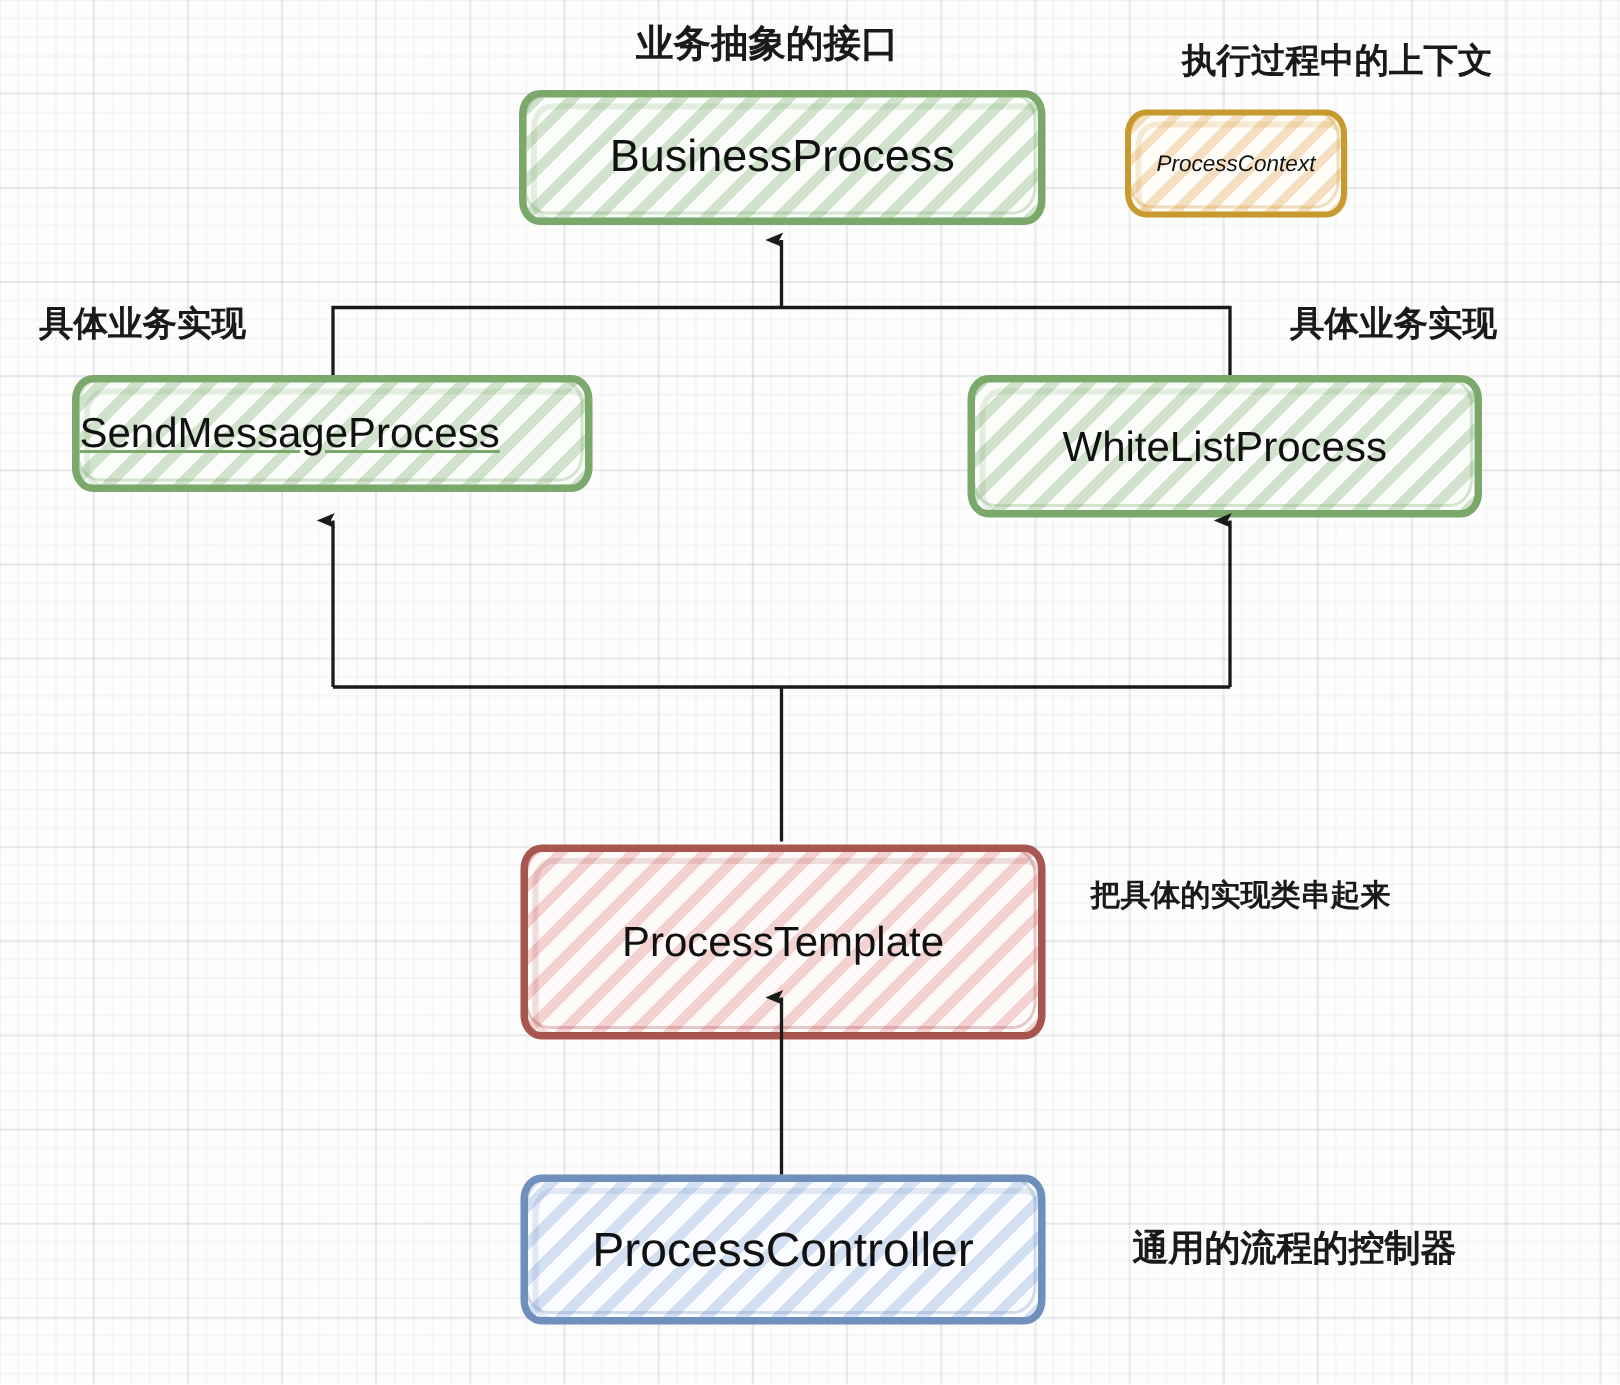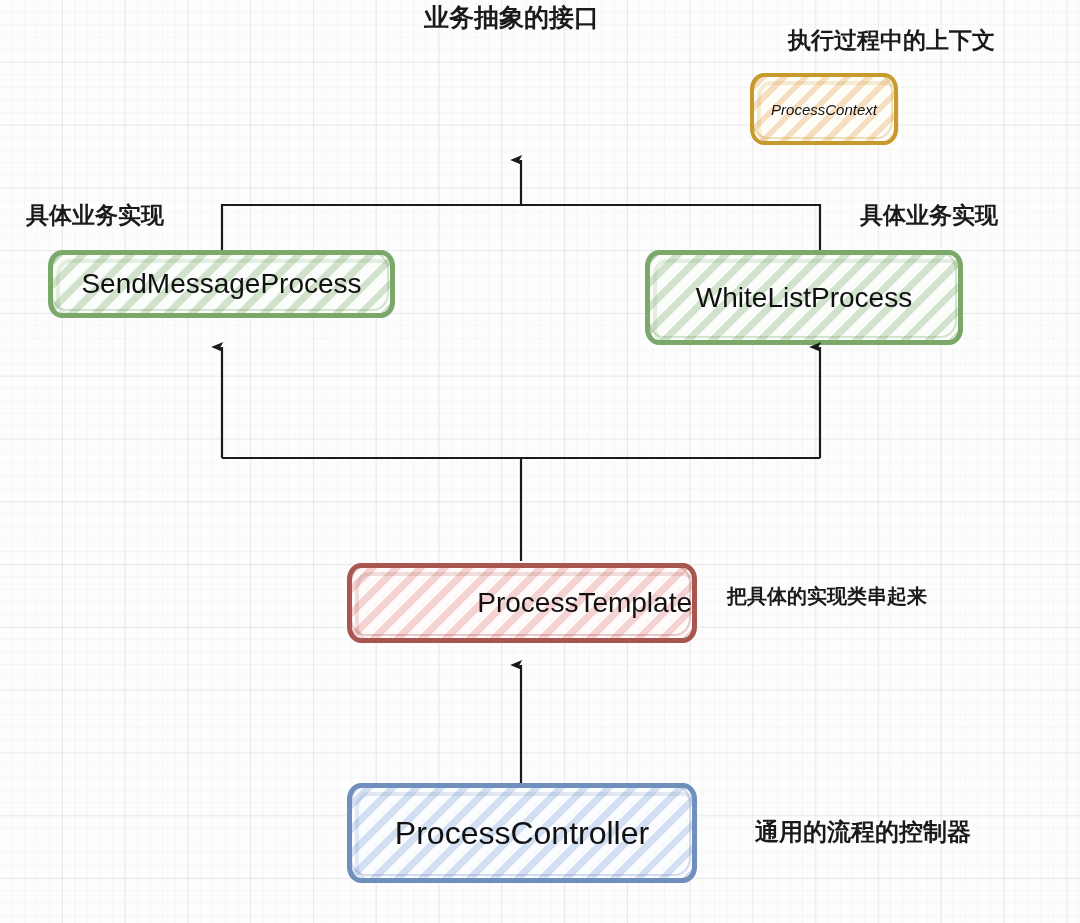--- a/index.html
+++ b/index.html
@@ -158,42 +158,45 @@
       <path d="M222,458 L222,347" fill="none" stroke="#1a1a1a" stroke-width="2.2" marker-end="url(#arrowUp)"></path>
       <path d="M820,458 L820,347" fill="none" stroke="#1a1a1a" stroke-width="2.2" marker-end="url(#arrowUp)"></path>
       <path d="M521,458 L521,561" fill="none" stroke="#1a1a1a" stroke-width="2.2"></path>
     </g>
 
     <g>
       <path d="M521,783 L521,665" fill="none" stroke="#1a1a1a" stroke-width="2.2" marker-end="url(#arrowUp)"></path>
     </g>
   </svg>
 
+  <div class="node green" style="left:346px; top:60px; width:351px; height:90px; justify-content:center;">
+    <span class="node-label" style="font-size:30px;">BusinessProcess</span>
+  </div>
 
   <div class="node orange" style="left:750px; top:73px; width:148px; height:72px; justify-content:center;font-style:italic;">
     <span class="node-label" style="font-size:15px;">ProcessContext</span>
   </div>
 
-  <div class="node green" style="left:48px; top:250px; width:347px; height:68px; justify-content:center;">
+  <div class="node green" style="left:48px; top:250px; width:347px; height:78px; text-decoration:underline;">
     <span class="node-label" style="font-size:28px;">SendMessageProcess</span>
   </div>
 
-  <div class="node green" style="left:645px; top:250px; width:318px; height:95px; justify-content:center;">
+  <div class="node green" style="left:645px; top:250px; width:343px; height:95px; justify-content:center;">
     <span class="node-label" style="font-size:28px;">WhiteListProcess</span>
   </div>
 
-  <div class="node red" style="left:347px; top:563px; width:350px; height:80px; justify-content:flex-end;">
+  <div class="node red" style="left:347px; top:563px; width:350px; height:130px; justify-content:center;">
     <span class="node-label" style="font-size:28px;">ProcessTemplate</span>
   </div>
 
   <div class="node blue" style="left:347px; top:783px; width:350px; height:100px; justify-content:center;">
     <span class="node-label" style="font-size:32px;">ProcessController</span>
   </div>
 
-  <div class="annotation" style="left:424px; top:1px; font-size:25px;">业务抽象的接口</div>
+  <div class="annotation" style="left:424px; top:12px; font-size:25px;">业务抽象的接口</div>
 
   <div class="annotation" style="left:740px; top:25px; font-size:23px;margin-left:48px;">执行过程中的上下文</div>
 
   <div class="annotation" style="left:26px; top:200px; font-size:23px;">具体业务实现</div>
 
   <div class="annotation" style="left:860px; top:200px; font-size:23px;">具体业务实现</div>
 
   <div class="annotation" style="left:727px; top:583px; font-size:20px;">把具体的实现类串起来</div>
 
   <div class="annotation" style="left:755px; top:816px; font-size:24px;">通用的流程的控制器</div>

